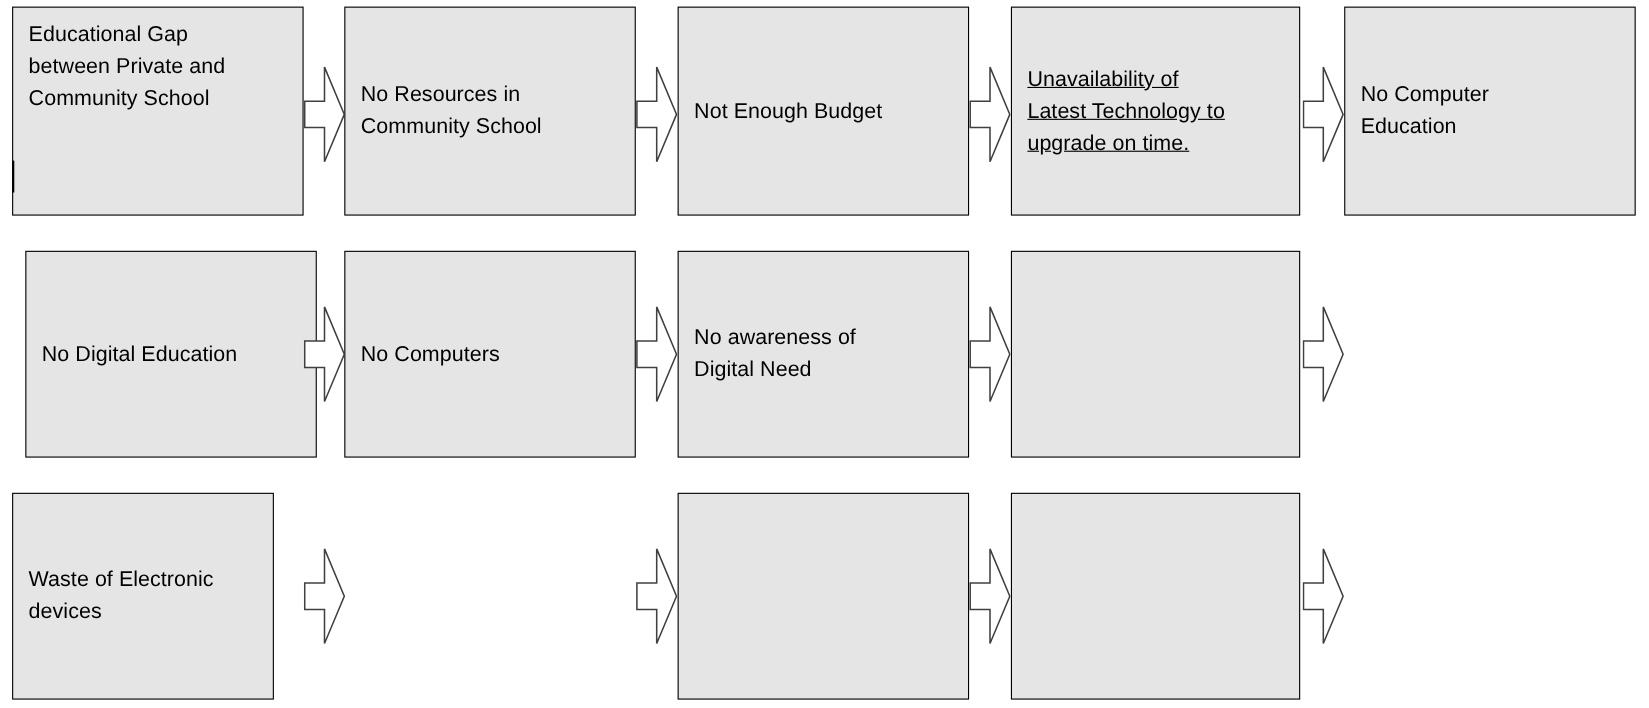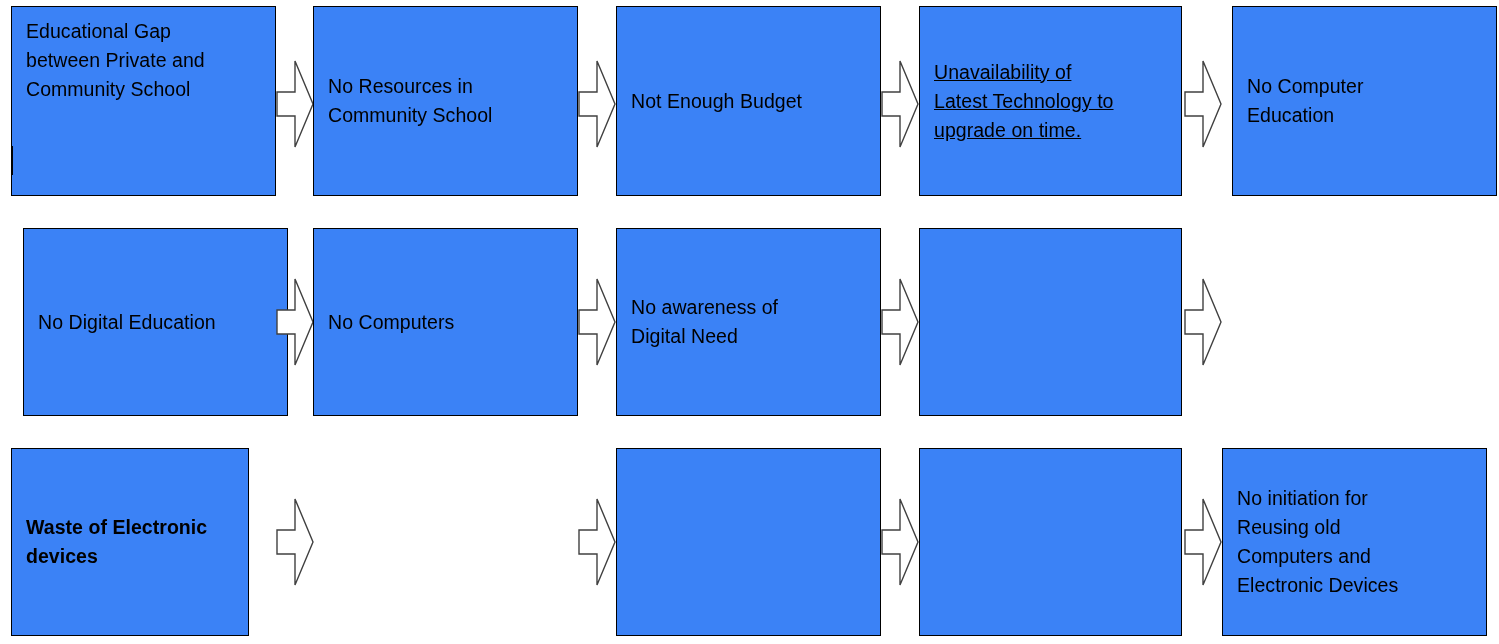--- a/index.html
+++ b/index.html
@@ -20,21 +20,21 @@
     left: 0;
     top: 0;
     width: 1499px;
     height: 644px;
   }
 
   .node-box {
     position: absolute;
     box-sizing: border-box;
     border: 1px solid #000000;
-    background: #3b82f6;
+    background: #e5e5e5;
     display: flex;
     align-items: center;
     overflow: hidden;
   }
 
   .node-label {
     display: block;
     width: 100%;
     padding: 0 14px;
     font-size: 19.5px;
@@ -109,21 +109,21 @@
 Latest Technology to
 upgrade on time.</span>
   </div>
 
   <div class="arrow-connector" style="left:1184px; top:60px; width:38px; height:88px;">
     <svg viewBox="0 0 38 88" preserveAspectRatio="none">
       <polygon points="1,32 19,32 19,1 37,44 19,87 19,56 1,56" fill="#ffffff" stroke="#404040" stroke-width="1.4"></polygon>
     </svg>
   </div>
 
-  <div class="node-box" style="left:1222px; top:6px; width:265px; height:190px;margin-left:10px;">
+  <div class="node-box" style="left:1222px; top:6px; width:265px; height:190px;">
     <span class="node-label">No Computer
 Education</span>
   </div>
 
   <div class="node-box" style="left:23px; top:228px; width:265px; height:188px;">
     <span class="node-label">No Digital Education</span>
   </div>
 
   <div class="arrow-connector" style="left:276px; top:278px; width:38px; height:88px;">
     <svg viewBox="0 0 38 88" preserveAspectRatio="none">
@@ -156,21 +156,21 @@
     <span class="node-label"></span>
   </div>
 
   <div class="arrow-connector" style="left:1184px; top:278px; width:38px; height:88px;">
     <svg viewBox="0 0 38 88" preserveAspectRatio="none">
       <polygon points="1,32 19,32 19,1 37,44 19,87 19,56 1,56" fill="#ffffff" stroke="#404040" stroke-width="1.4"></polygon>
     </svg>
   </div>
 
 
-  <div class="node-box" style="left:11px; top:448px; width:238px; height:188px;font-weight:bold;">
+  <div class="node-box" style="left:11px; top:448px; width:238px; height:188px;">
     <span class="node-label">Waste of Electronic
 devices</span>
   </div>
 
   <div class="arrow-connector" style="left:276px; top:498px; width:38px; height:88px;">
     <svg viewBox="0 0 38 88" preserveAspectRatio="none">
       <polygon points="1,32 19,32 19,1 37,44 19,87 19,56 1,56" fill="#ffffff" stroke="#404040" stroke-width="1.4"></polygon>
     </svg>
   </div>
 
@@ -194,20 +194,14 @@
   <div class="node-box" style="left:919px; top:448px; width:263px; height:188px;">
     <span class="node-label"></span>
   </div>
 
   <div class="arrow-connector" style="left:1184px; top:498px; width:38px; height:88px;">
     <svg viewBox="0 0 38 88" preserveAspectRatio="none">
       <polygon points="1,32 19,32 19,1 37,44 19,87 19,56 1,56" fill="#ffffff" stroke="#404040" stroke-width="1.4"></polygon>
     </svg>
   </div>
 
-  <div class="node-box" style="left:1222px; top:448px; width:265px; height:188px;">
-    <span class="node-label">No initiation for
-Reusing old
-Computers and
-Electronic Devices</span>
-  </div>
 
 </div>
 
 </body></html>

